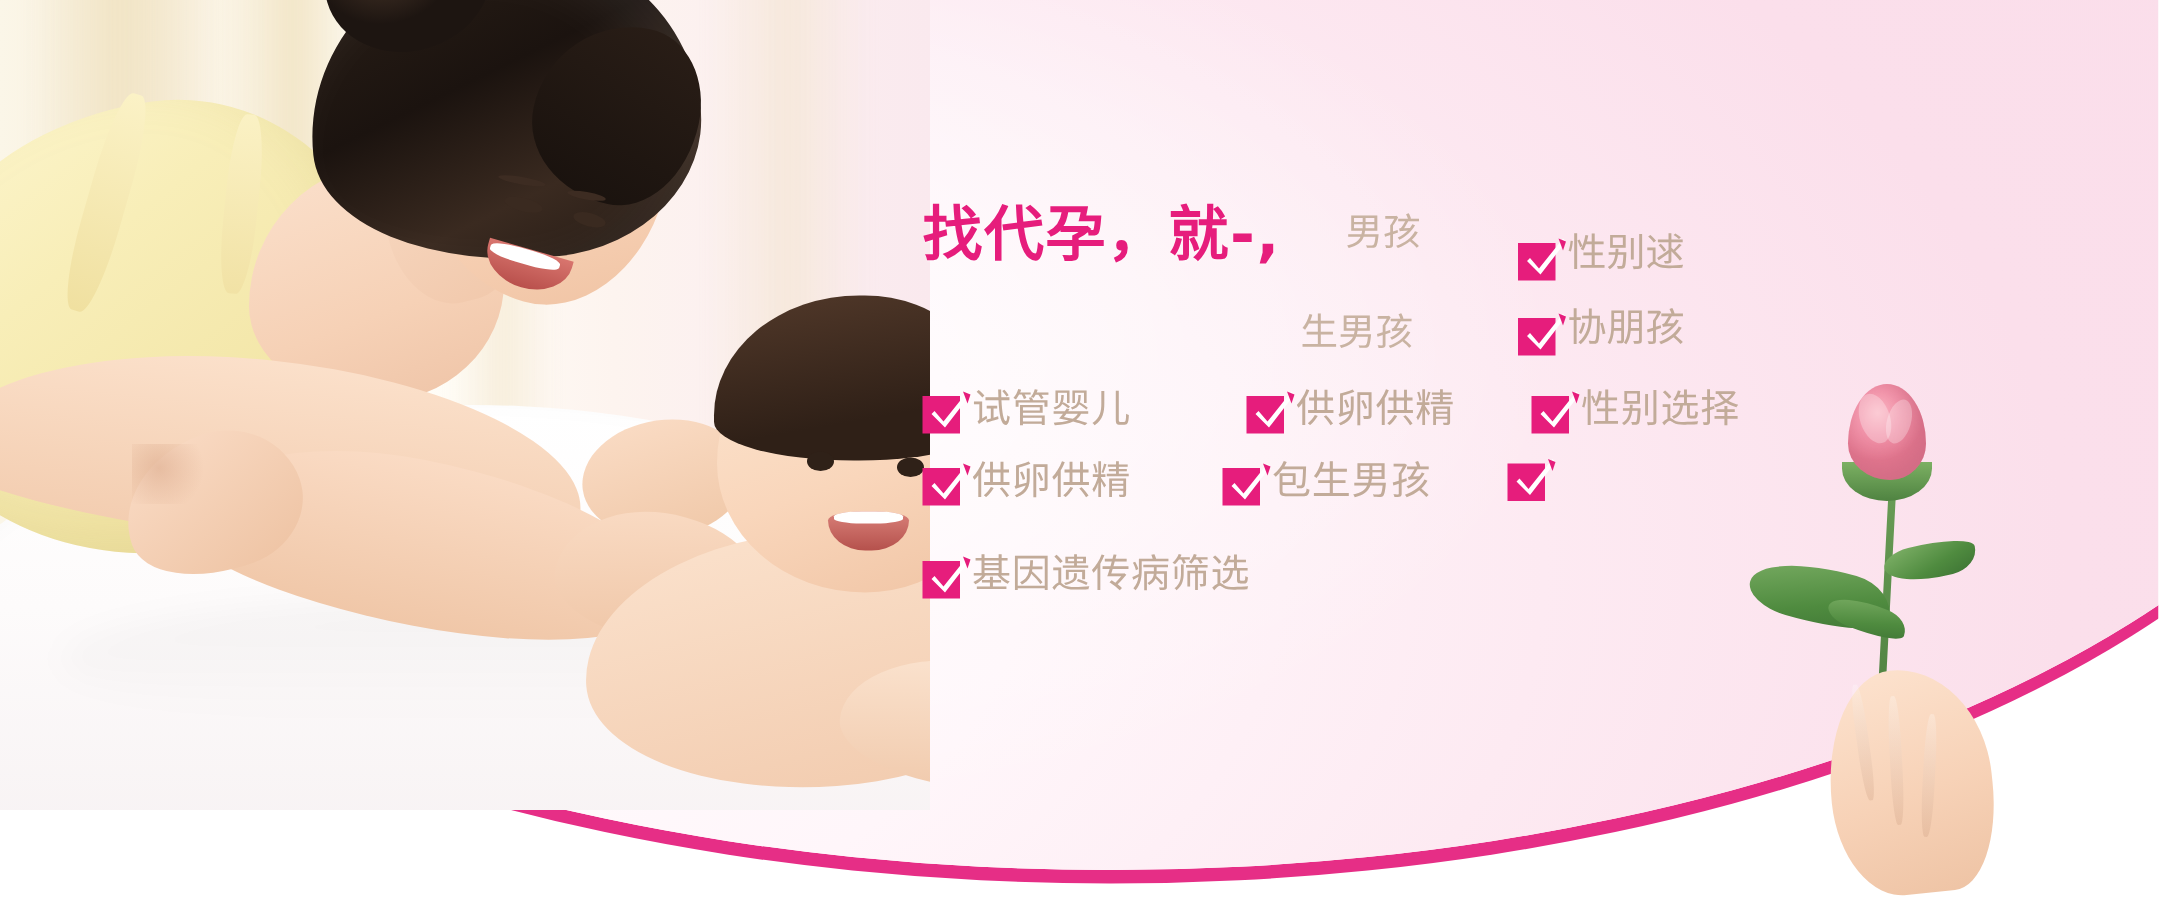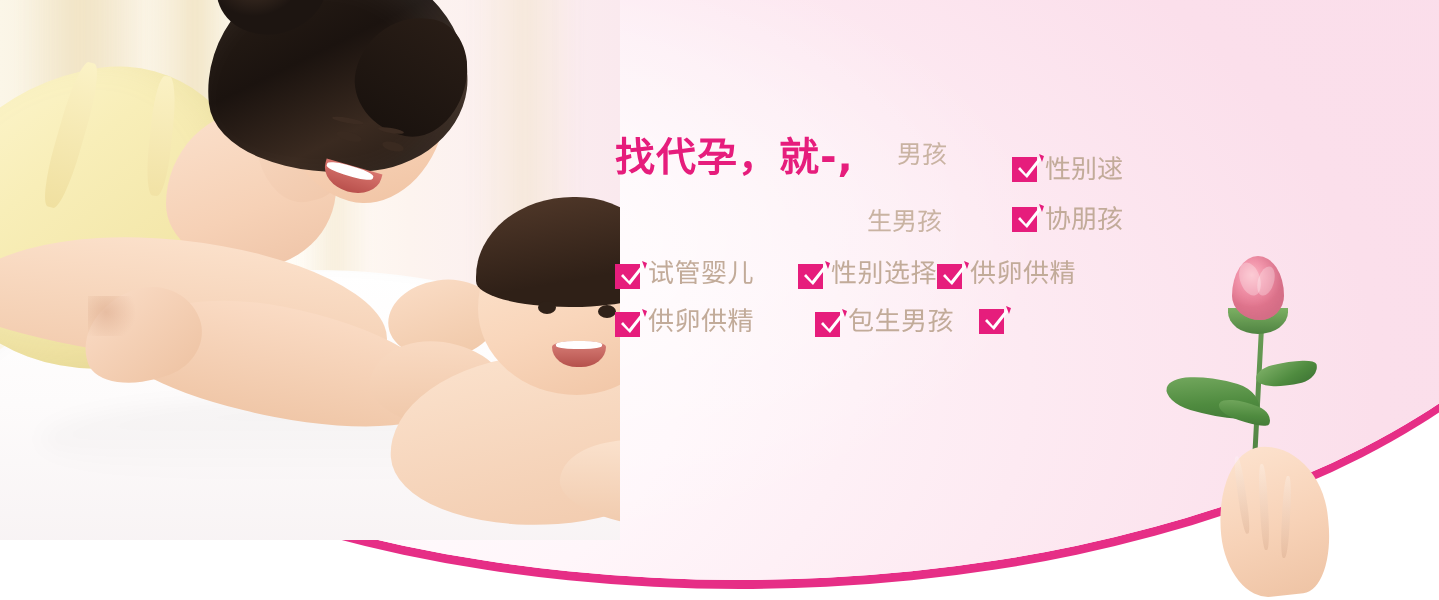--- a/index.html
+++ b/index.html
@@ -301,21 +301,21 @@
   .cb .box{
     position:absolute;left:0;top:3px;width:25px;height:25px;
     background:#e61d7c;
   }
   .cb .tick{
     position:absolute;left:3px;top:-1px;width:30px;height:30px;overflow:visible;
   }
 
   
   .ghost-row{
-    position:absolute;display:flex;align-items:flex-start;white-space:nowrap;z-index:5;
+    position:absolute;display:flex;align-items:flex-end;white-space:nowrap;z-index:5;
   }
   .ghost-row .lbl{color:#c2ab99;font-size:26px;line-height:30px;margin-left:8px;}
 </style>
 </head>
 <body>
 
 <div class="banner">
 
   <div class="stage">
     <div class="stage-inner-glow"></div>
@@ -392,84 +392,96 @@
         <path d="M5 14 L11 21 L27 1 L29 3 L12 25 L3 16 Z" fill="#ffffff"></path>
         <path d="M24 1 L29 3 L27 9 Z" fill="#e61d7c"></path>
       </svg>
     </span>
     <span class="lbl">协朋孩</span>
   </div>
 
   <div class="features">
 
     <div class="frow">
-      <div class="fitem" style="width:183px;">
+      <div class="fitem" style="width:216px;">
         <span class="cb">
           <span class="box"></span>
           <svg class="tick" viewBox="0 0 30 30" aria-hidden="true">
             <path d="M5 14 L11 21 L27 1 L29 3 L12 25 L3 16 Z" fill="#ffffff"></path>
             <path d="M24 1 L29 3 L27 9 Z" fill="#e61d7c"></path>
           </svg>
         </span>
         <span class="lbl">试管婴儿</span>
       </div>
+      <div class="fitem" style="width:190px;">
+        <span class="cb">
+          <span class="box"></span>
+          <svg class="tick" viewBox="0 0 30 30" aria-hidden="true">
+            <path d="M5 14 L11 21 L27 1 L29 3 L12 25 L3 16 Z" fill="#ffffff"></path>
+            <path d="M24 1 L29 3 L27 9 Z" fill="#e61d7c"></path>
+          </svg>
+        </span>
+        <span class="lbl">供卵供精</span>
+      </div>
       <div class="fitem">
         <span class="cb">
           <span class="box"></span>
           <svg class="tick" viewBox="0 0 30 30" aria-hidden="true">
             <path d="M5 14 L11 21 L27 1 L29 3 L12 25 L3 16 Z" fill="#ffffff"></path>
             <path d="M24 1 L29 3 L27 9 Z" fill="#e61d7c"></path>
           </svg>
         </span>
         <span class="lbl">性别选择</span>
-      </div>
-      <div class="fitem" style="width:190px;">
-        <span class="cb">
-          <span class="box"></span>
-          <svg class="tick" viewBox="0 0 30 30" aria-hidden="true">
-            <path d="M5 14 L11 21 L27 1 L29 3 L12 25 L3 16 Z" fill="#ffffff"></path>
-            <path d="M24 1 L29 3 L27 9 Z" fill="#e61d7c"></path>
-          </svg>
-        </span>
-        <span class="lbl">供卵供精</span>
       </div>
     </div>
 
     <div class="frow">
       <div class="fitem" style="width:200px;">
         <span class="cb">
           <span class="box"></span>
           <svg class="tick" viewBox="0 0 30 30" aria-hidden="true">
             <path d="M5 14 L11 21 L27 1 L29 3 L12 25 L3 16 Z" fill="#ffffff"></path>
             <path d="M24 1 L29 3 L27 9 Z" fill="#e61d7c"></path>
           </svg>
         </span>
         <span class="lbl">供卵供精</span>
       </div>
-      <div class="fitem" style="width:164px;">
+      <div class="fitem" style="width:190px;">
         <span class="cb">
           <span class="box"></span>
           <svg class="tick" viewBox="0 0 30 30" aria-hidden="true">
             <path d="M5 14 L11 21 L27 1 L29 3 L12 25 L3 16 Z" fill="#ffffff"></path>
             <path d="M24 1 L29 3 L27 9 Z" fill="#e61d7c"></path>
           </svg>
         </span>
         <span class="lbl">包生男孩</span>
       </div>
       <div class="fitem">
         <span class="cb">
           <span class="box"></span>
           <svg class="tick" viewBox="0 0 30 30" aria-hidden="true">
             <path d="M5 14 L11 21 L27 1 L29 3 L12 25 L3 16 Z" fill="#ffffff"></path>
             <path d="M24 1 L29 3 L27 9 Z" fill="#e61d7c"></path>
           </svg>
         </span>
       </div>
     </div>
 
+    <div class="frow" style="margin-top:14px;">
+      <div class="fitem">
+        <span class="cb">
+          <span class="box"></span>
+          <svg class="tick" viewBox="0 0 30 30" aria-hidden="true">
+            <path d="M5 14 L11 21 L27 1 L29 3 L12 25 L3 16 Z" fill="#ffffff"></path>
+            <path d="M24 1 L29 3 L27 9 Z" fill="#e61d7c"></path>
+          </svg>
+        </span>
+        <span class="lbl">基因遗传病筛选</span>
+      </div>
+    </div>
 
   </div>
 
   <div class="rose-wrap">
     <div class="stem"></div>
     <div class="leaf leaf-a"></div>
     <div class="leaf leaf-b"></div>
     <div class="leaf leaf-c"></div>
     <div class="sepal"></div>
     <div class="bud"></div>

